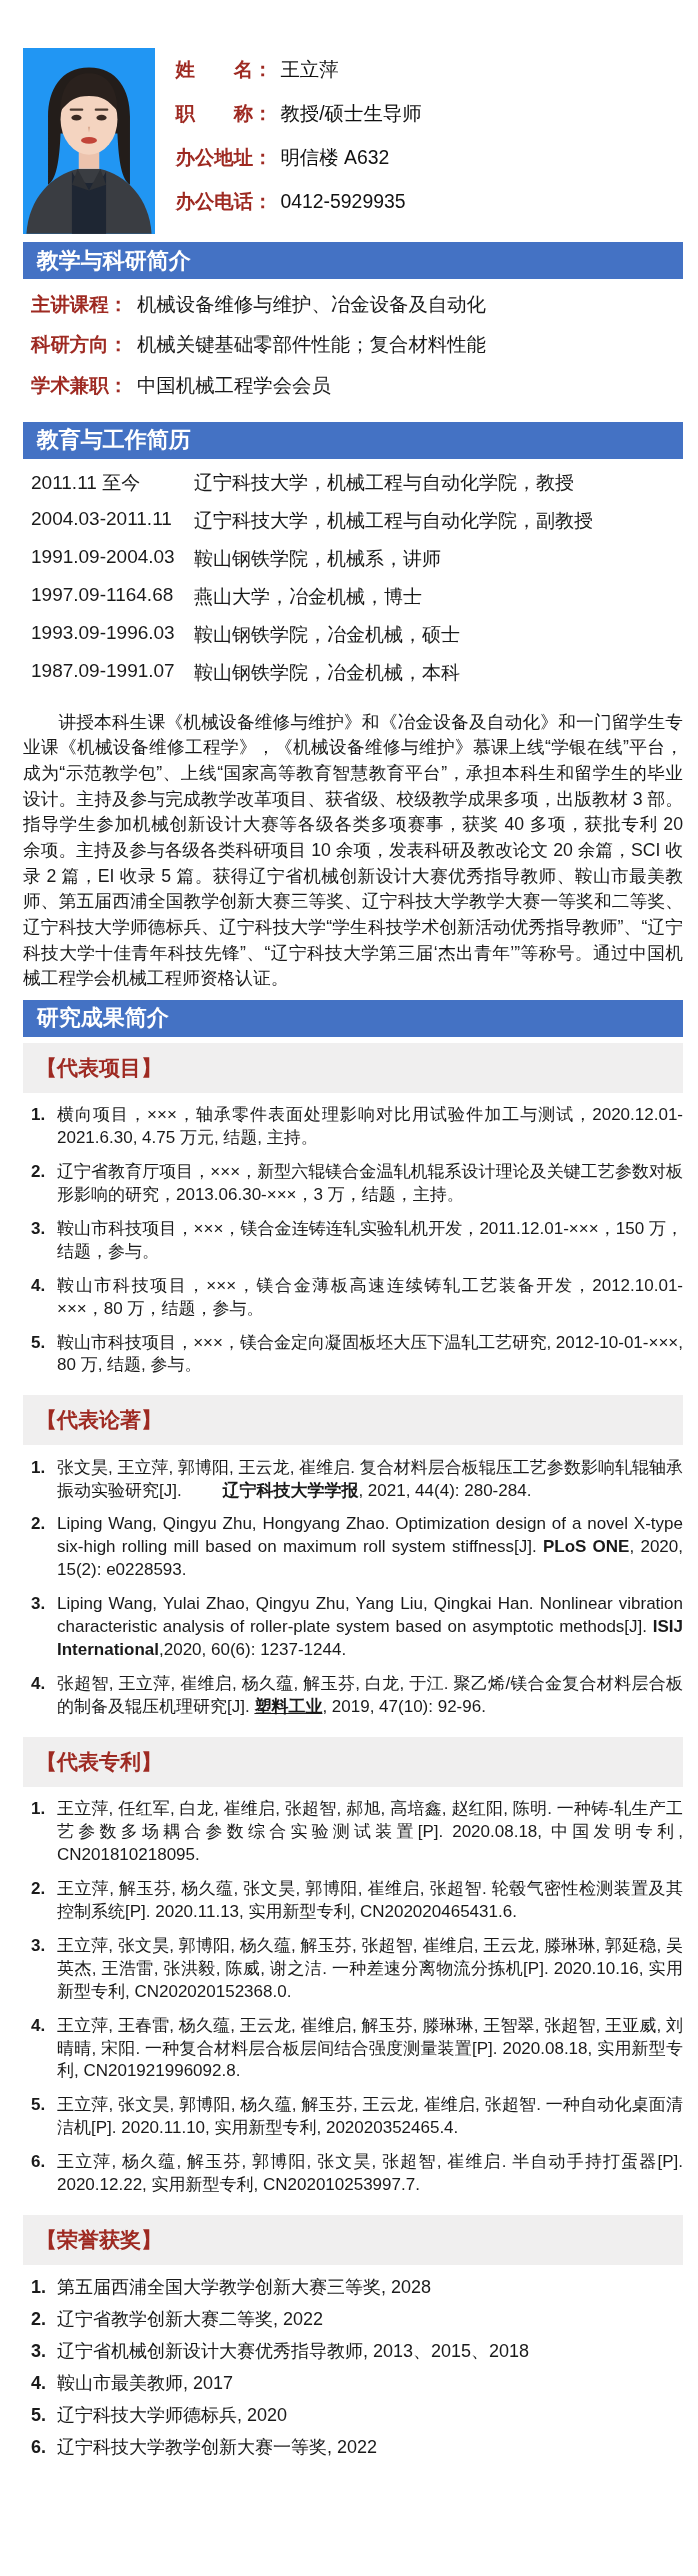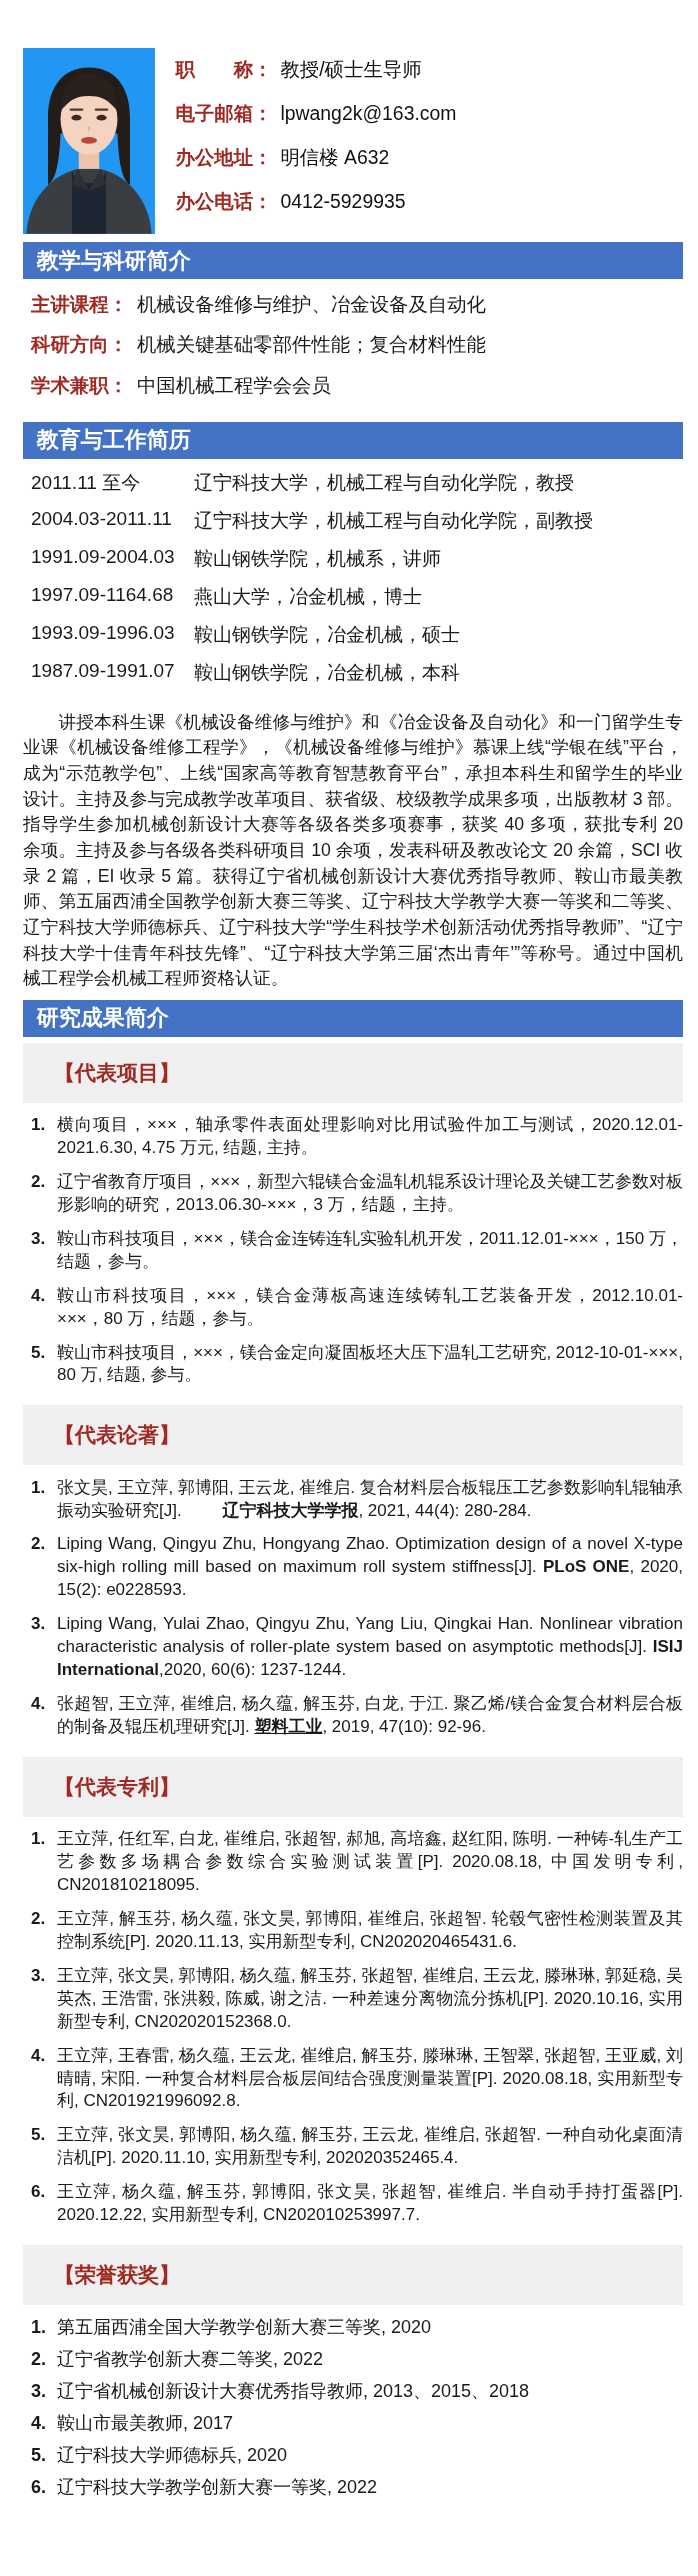--- a/index.html
+++ b/index.html
@@ -37,22 +37,22 @@
   
   .edulist{padding:11.4px 0 1.1px 8px;}
   .edu-row{display:flex;font-size:19px;margin-bottom:12px;}
   .edu-period{width:163px;flex:0 0 auto;}
   .edu-detail{flex:1;}
   
   .para{font-size:17.7px;line-height:1.45;text-align:justify;margin:10.3px 0 5.7px 0;}
   .para.indent{text-indent:2em;}
   
   .band{
-    height:60px;background:var(--subsection-bg);display:flex;align-items:center;
-    padding-left:31px;font-size:21px;font-weight:bold;color:var(--label-red);
+    height:50px;background:var(--subsection-bg);display:flex;align-items:center;
+    padding-left:13px;font-size:21px;font-weight:bold;color:var(--label-red);
     margin-top:5.7px;
   }
   
   .numlist{padding:11.4px 0 1.1px 8px;}
   .item{display:flex;font-size:17px;line-height:1.35;margin-bottom:11px;}
   .item .num{width:26px;flex:0 0 auto;font-weight:bold;}
   .item .itext{flex:1;text-align:justify;}
   .honors .item{margin-bottom:8.6px;line-height:1.3;font-size:18px;}
 </style>
 </head>
@@ -87,26 +87,26 @@
         <path d="M6,326 C10,262 52,222 96,212 L136,212 C180,222 222,262 226,326 Z" fill="#3a3d42"></path>
 
         <path d="M86,216 C96,244 136,244 146,216 L146,326 L86,326 Z" fill="#1e2633"></path>
 
         <path d="M96,212 L116,250 L86,240 Z" fill="#2e3136"></path>
         <path d="M136,212 L116,250 L146,240 Z" fill="#2e3136"></path>
       </svg>
     </div>
     <div class="fields">
         <div class="frow">
+    <span class="flabel">姓　　名：</span>
+    <span class="fvalue">王立萍</span>
+  </div>
+        <div class="frow">
     <span class="flabel">职　　称：</span>
     <span class="fvalue">教授/硕士生导师</span>
-  </div>
-        <div class="frow">
-    <span class="flabel">电子邮箱：</span>
-    <span class="fvalue">lpwang2k@163.com</span>
   </div>
         <div class="frow">
     <span class="flabel">办公地址：</span>
     <span class="fvalue">明信楼 A632</span>
   </div>
         <div class="frow">
     <span class="flabel">办公电话：</span>
     <span class="fvalue">0412-5929935</span>
   </div>
       </div>
@@ -229,21 +229,21 @@
       <div class="item">
     <span class="num">6.</span>
     <span class="itext">王立萍, 杨久蕴, 解玉芬, 郭博阳, 张文昊, 张超智, 崔维启. 半自动手持打蛋器[P]. 2020.12.22, 实用新型专利, CN202010253997.7.</span>
   </div>
     </div>
 
   <div class="band">【荣誉获奖】</div>
   <div class="numlist honors">
       <div class="item">
     <span class="num">1.</span>
-    <span class="itext">第五届西浦全国大学教学创新大赛三等奖, 2020</span>
+    <span class="itext">第五届西浦全国大学教学创新大赛三等奖, 2028</span>
   </div>
       <div class="item">
     <span class="num">2.</span>
     <span class="itext">辽宁省教学创新大赛二等奖, 2022</span>
   </div>
       <div class="item">
     <span class="num">3.</span>
     <span class="itext">辽宁省机械创新设计大赛优秀指导教师, 2013、2015、2018</span>
   </div>
       <div class="item">

